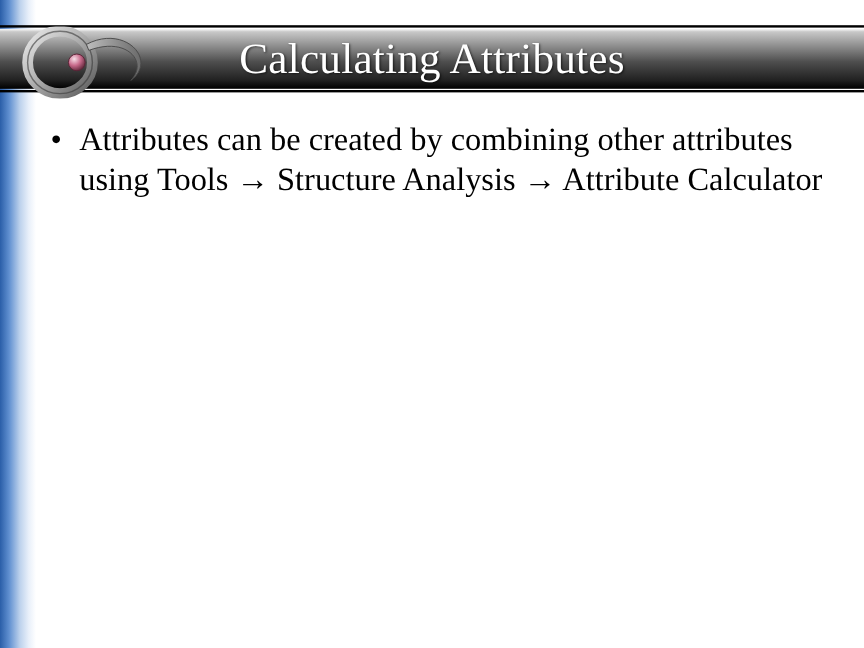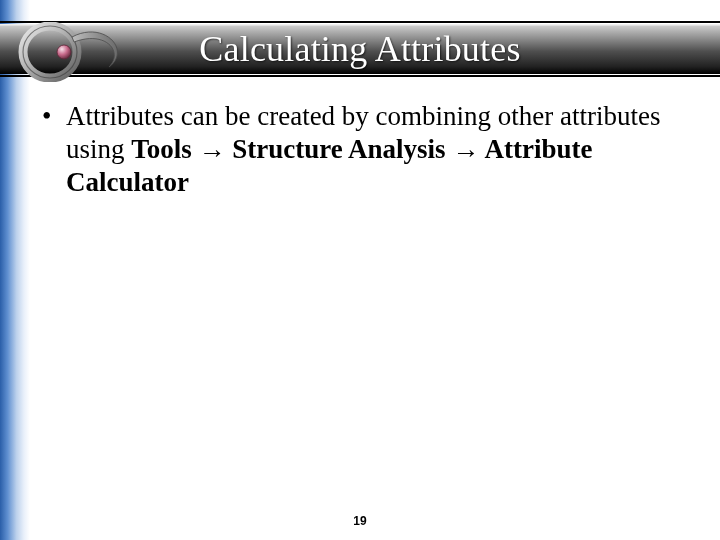--- a/index.html
+++ b/index.html
@@ -100,21 +100,21 @@
   }
   .content li::before {
     content: "•";
     position: absolute;
     left: 4px;
     top: 0;
     font-size: 27px;
     line-height: 1.22;
   }
   .bold-path {
-    font-weight: 700;
+    font-weight: 400;
   }
   .page-number {
     position: absolute;
     bottom: 4px;
     left: 0;
     width: 720px;
     text-align: center;
     font-size: 12px;
     font-family: Arial, sans-serif;
     color: #000;
@@ -159,14 +159,13 @@
   </div>
 
   <div class="content">
     <ul>
       <li>
         <span>Attributes can be created by combining other attributes using </span><span class="bold-path">Tools → Structure Analysis → Attribute Calculator</span><span></span>
       </li>
     </ul>
   </div>
 
-  <div class="page-number">19</div>
 </div>
 
 </body></html>

